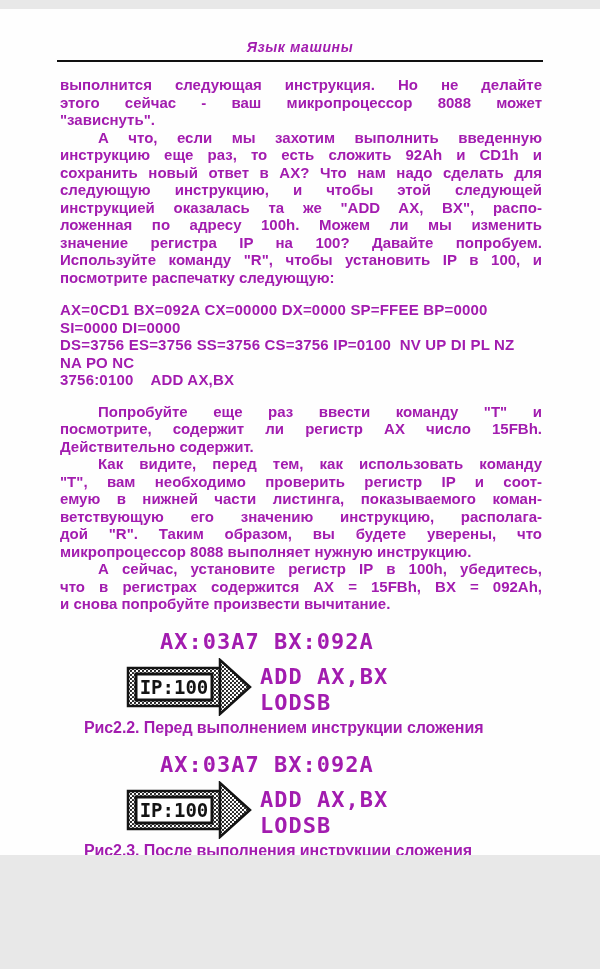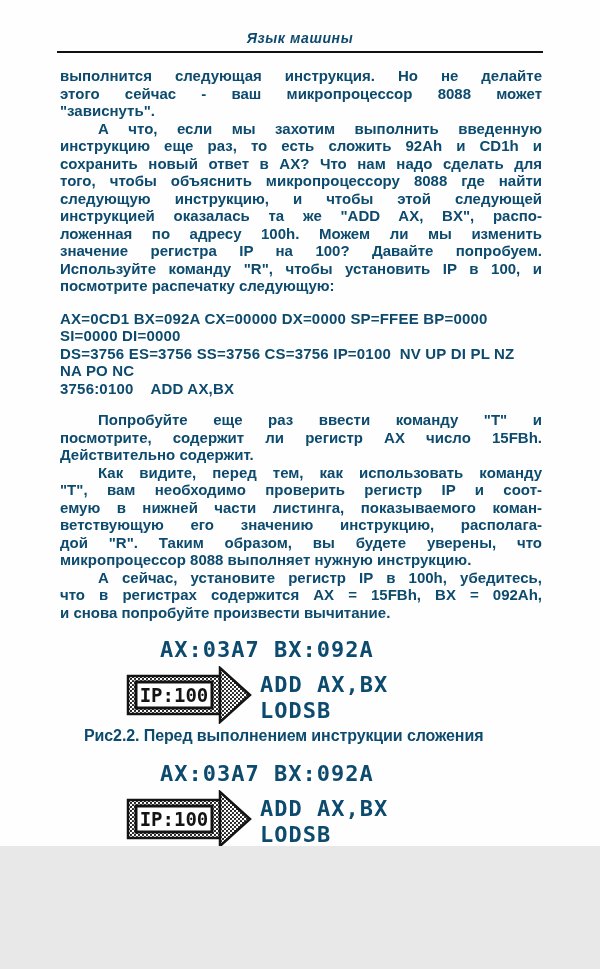--- a/index.html
+++ b/index.html
@@ -1,22 +1,22 @@
 <!DOCTYPE html>
 <html><head>
 <meta charset="utf-8">
 <style>
   html, body { margin: 0; padding: 0; background: #e8e8e8; }
   .page {
     position: relative;
     width: 600px;
     height: 846px;
-    margin: 0 auto;
+    margin: 9px auto;
     background: #fefefe;
-    color: #0c4a6e;
+    color: #a21caf;
     font-family: "Liberation Sans", sans-serif;
     overflow: hidden;
   }
   
   .running-head {
     margin-top: 30px;
     text-align: center;
     font-size: 14px;
     font-weight: 700;
     font-style: italic;
@@ -114,21 +114,20 @@
     <div class="para">
       <div class="ln">выполнится следующая инструкция. Но не делайте</div>
       <div class="ln">этого сейчас - ваш микропроцессор 8088 может</div>
       <div class="ln last">"зависнуть".</div>
     </div>
 
     <div class="para">
       <div class="ln ind">А что, если мы захотим выполнить введенную</div>
       <div class="ln">инструкцию еще раз, то есть сложить 92Ah и CD1h и</div>
       <div class="ln">сохранить новый ответ в AX? Что нам надо сделать для</div>
-      <div class="ln">того, чтобы объяснить микропроцессору 8088 где найти</div>
       <div class="ln">следующую инструкцию, и чтобы этой следующей</div>
       <div class="ln">инструкцией оказалась та же "ADD AX, BX", распо-</div>
       <div class="ln">ложенная по адресу 100h. Можем ли мы изменить</div>
       <div class="ln">значение регистра IP на 100? Давайте попробуем.</div>
       <div class="ln">Используйте команду "R", чтобы установить IP в 100, и</div>
       <div class="ln last">посмотрите распечатку следующую:</div>
     </div>
 
     <div class="dump">
       <div class="dump-line">AX=0CD1 BX=092A CX=00000 DX=0000 SP=FFEE BP=0000</div>

